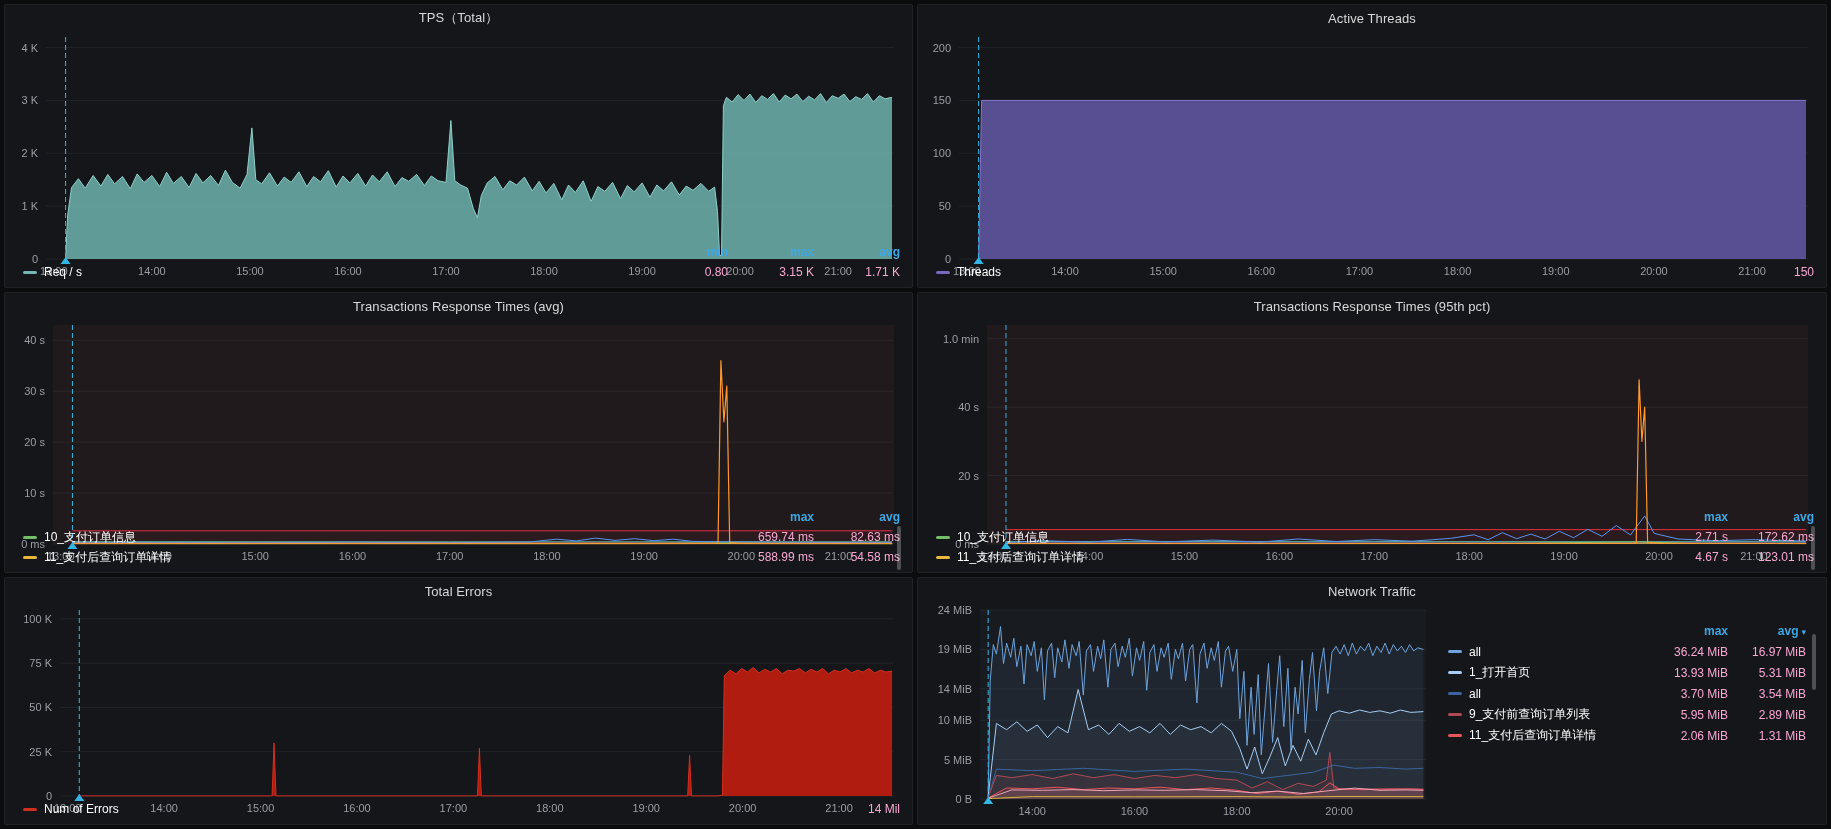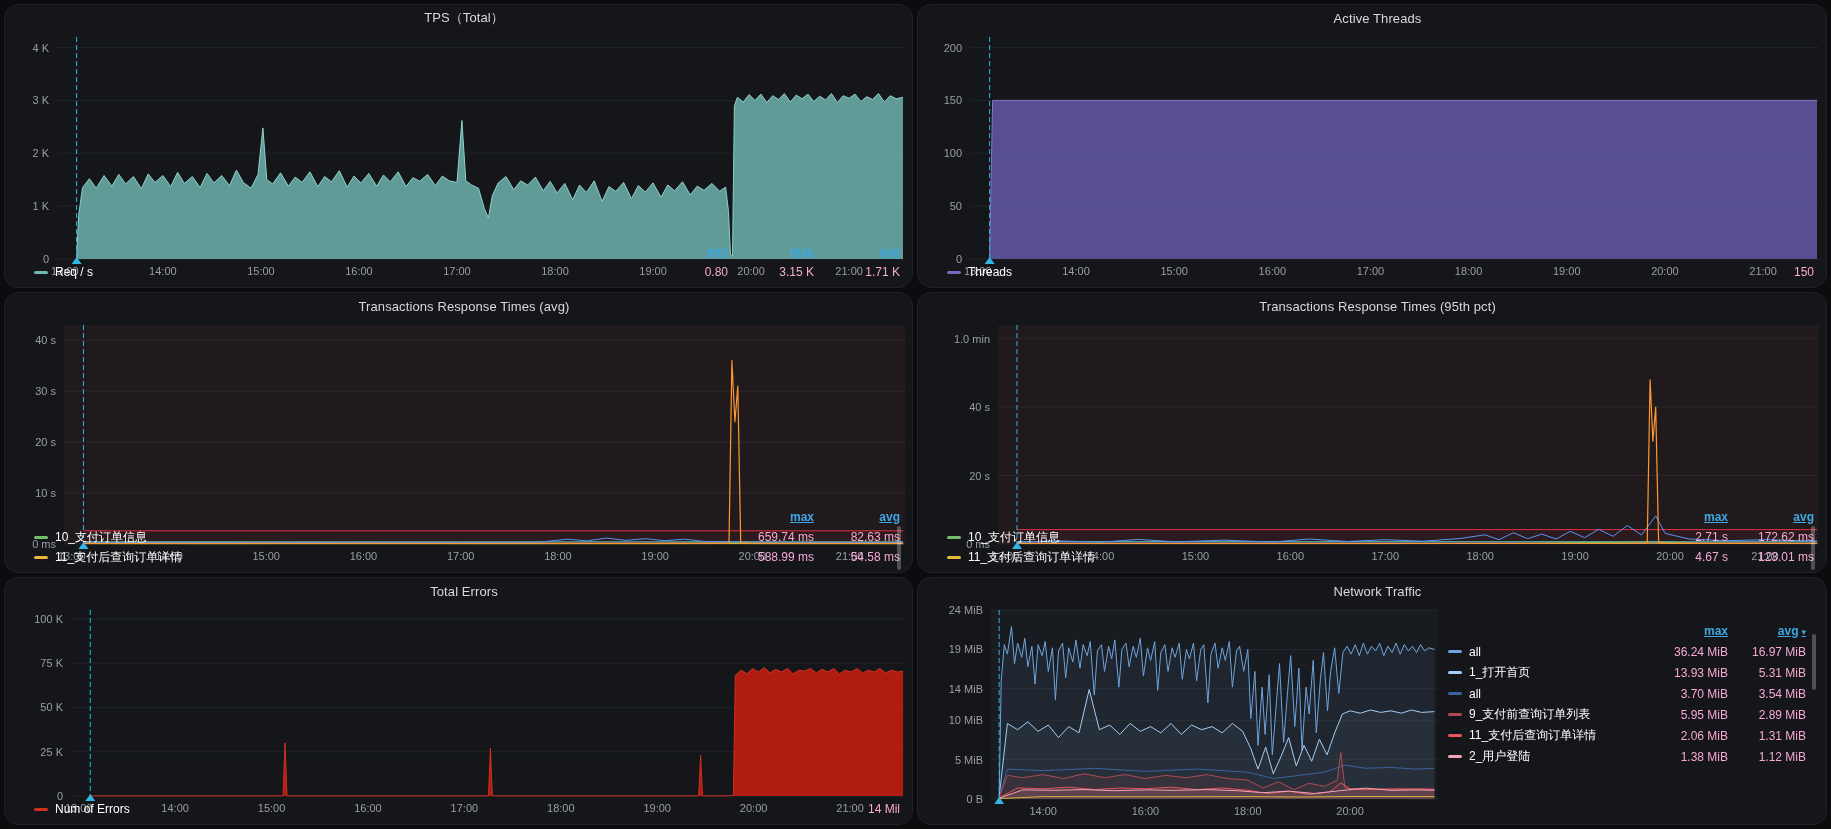--- a/index.html
+++ b/index.html
@@ -1,39 +1,39 @@
 <!DOCTYPE html>
 <html><head>
 <meta charset="utf-8">
 <style>
   * { box-sizing: border-box; margin: 0; padding: 0; }
   html,body { background:#0b0c0e; width:1831px; height:829px; overflow:hidden;
     font-family:"Liberation Sans","DejaVu Sans",sans-serif; }
   .dashboard { display:grid; grid-template-columns:909px 910px; grid-template-rows:284px 281px 248px;
     gap:4px; padding:4px; width:1831px; height:829px; }
-  .panel { background:#141619; border:1px solid #202226; border-radius:14px;
-    display:flex; flex-direction:column; min-width:0; min-height:0;padding-left:11px; }
+  .panel { background:#141619; border:1px solid #202226; border-radius:2px;
+    display:flex; flex-direction:column; min-width:0; min-height:0; }
   .panel-header { height:26px; flex:none; display:flex; align-items:center; justify-content:center; cursor:move; }
   .panel-title { font-size:13px; font-weight:500; color:#d8d9da; letter-spacing:.1px; }
   .panel-body { flex:1; display:flex; flex-direction:column; padding:0 10px 3px 6px; min-height:0; min-width:0; }
   .panel-body.row { flex-direction:row; }
   .chart { flex:1; min-height:0; min-width:0; position:relative; }
   .chart svg { display:block; }
   text.axis { fill:#9b9ea4; font-size:11px; font-family:"Liberation Sans","DejaVu Sans",sans-serif; }
 
   .legend-bottom { flex:none; padding:1px 2px 2px 12px; position:relative; }
   .legend-side  { flex:none; width:382px; padding:16px 10px 0 14px; position:relative; }
   .legend-row { display:flex; align-items:center; height:20px; font-size:12px; min-width:0; }
   .legend-side .legend-row { height:21px; }
   .legend-name { flex:1; display:flex; align-items:center; gap:7px; color:#ffffff; min-width:0; }
   .series-label { white-space:nowrap; overflow:hidden; text-overflow:ellipsis; cursor:pointer; }
   .legend-swatch { width:14px; height:3px; border-radius:2px; flex:none; }
   .legend-col { width:86px; flex:none; text-align:right; color:#f9a8d4; white-space:nowrap; }
   .legend-side .legend-col { width:78px; }
-  .legend-head .legend-col { color:#3fa7e3; font-weight:600; cursor:pointer;text-decoration:underline; }
+  .legend-head .legend-col { color:#3fa7e3; font-weight:600; cursor:pointer; }
   .caret { font-size:9px; margin-left:3px; color:#3fa7e3; }
   .legend-scrollbar { position:absolute; right:1px; top:20px; width:4px; height:44px;
     background:rgba(255,255,255,0.25); border-radius:2px; cursor:grab; }
   .legend-side .legend-scrollbar { top:30px; height:56px; right:0; }
 </style>
 </head>
 <body>
 
 <div class="dashboard">
 
@@ -386,26 +386,18 @@
             <div class="legend-col">2.89 MiB</div>
           </div>
           <div class="legend-row">
             <div class="legend-name">
               <div class="legend-swatch" style="background: rgb(232, 85, 92);"></div>
               <span class="series-label">11_支付后查询订单详情</span>
             </div>
             <div class="legend-col">2.06 MiB</div>
             <div class="legend-col">1.31 MiB</div>
           </div>
-          <div class="legend-row">
-            <div class="legend-name">
-              <div class="legend-swatch" style="background: rgb(240, 166, 182);"></div>
-              <span class="series-label">2_用户登陆</span>
-            </div>
-            <div class="legend-col">1.38 MiB</div>
-            <div class="legend-col">1.12 MiB</div>
-          </div>
           <div class="legend-scrollbar"></div>
         </div>
     </div>
   </section>
 
 </div>
 
 </body></html>

